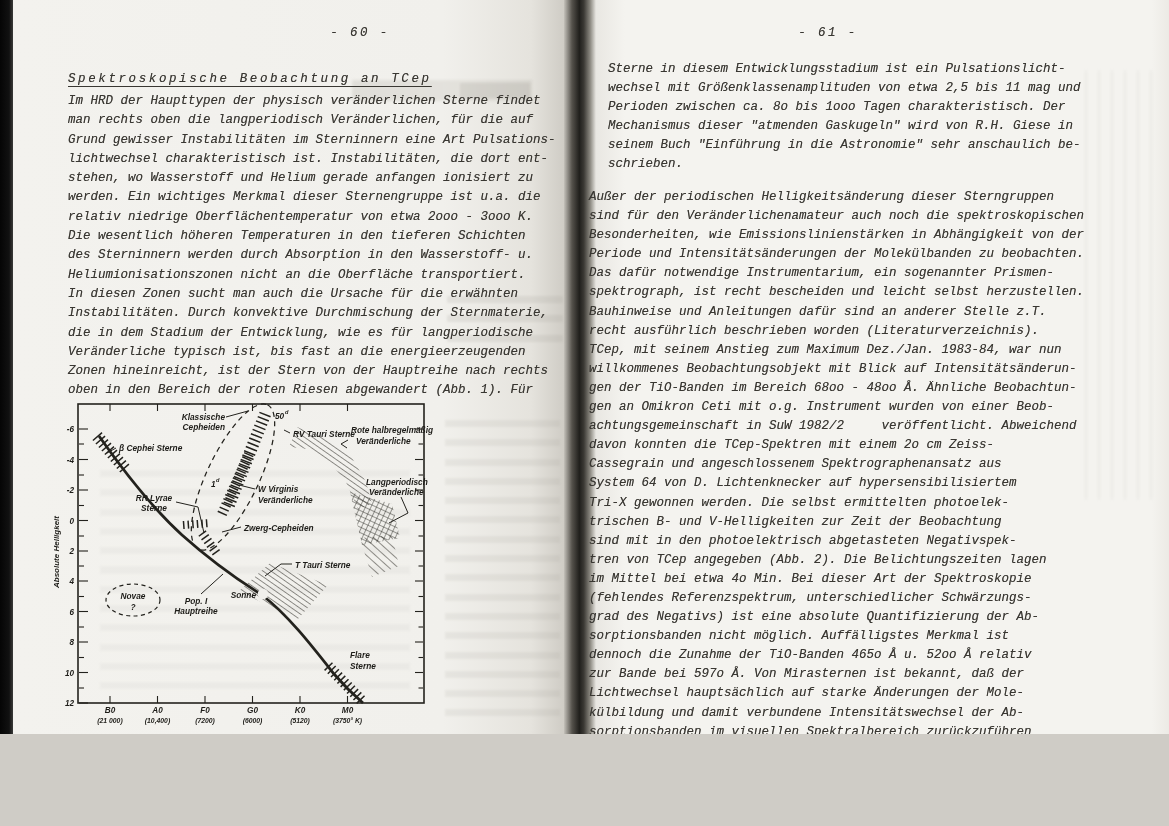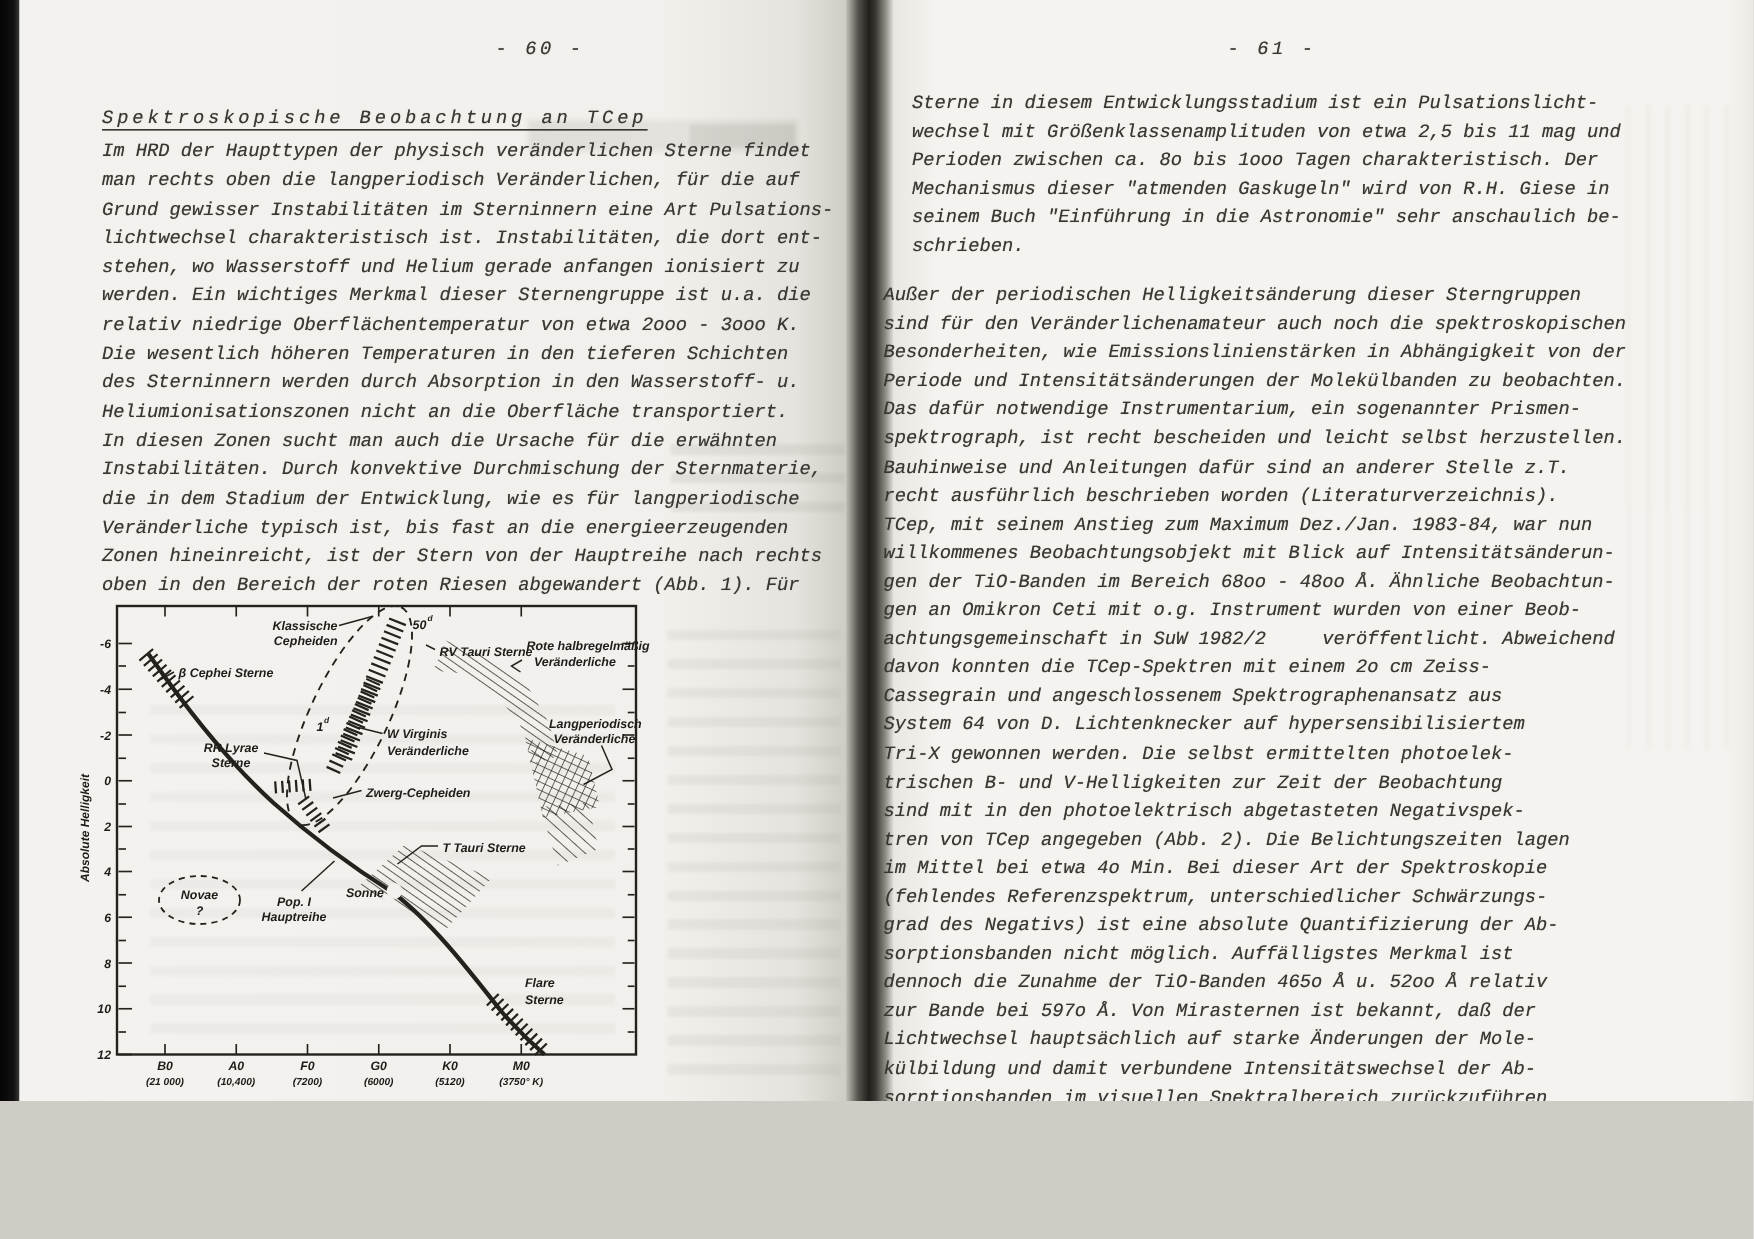--- a/index.html
+++ b/index.html
@@ -241,21 +241,21 @@
         <text class="flabel" x="350" y="669">Sterne</text>
       </g>
     </g>
   </svg>
 
   <div class="caption typew" style="left:78px;top:752px;">
     <div><span class="u">Abb. 1</span><span>  HRD der halbregelmäßig Sterne:</span></div>
     
   </div>
 
-  <div class="pagenum typew" style="left:808px;top:26px;">- 61 -</div>
+  <div class="pagenum typew" style="left:788px;top:26px;">- 61 -</div>
   <div class="para rp typew" style="left:608px;top:60px;">Sterne in diesem Entwicklungsstadium ist ein Pulsationslicht-
 wechsel mit Größenklassenamplituden von etwa 2,5 bis 11 mag und
 Perioden zwischen ca. 8o bis 1ooo Tagen charakteristisch. Der
 Mechanismus dieser "atmenden Gaskugeln" wird von R.H. Giese in
 seinem Buch "Einführung in die Astronomie" sehr anschaulich be-
 schrieben.</div>
   <div class="para rp typew" style="left:589px;top:188px;">Außer der periodischen Helligkeitsänderung dieser Sterngruppen
 sind für den Veränderlichenamateur auch noch die spektroskopischen
 Besonderheiten, wie Emissionslinienstärken in Abhängigkeit von der
 Periode und Intensitätsänderungen der Molekülbanden zu beobachten.

